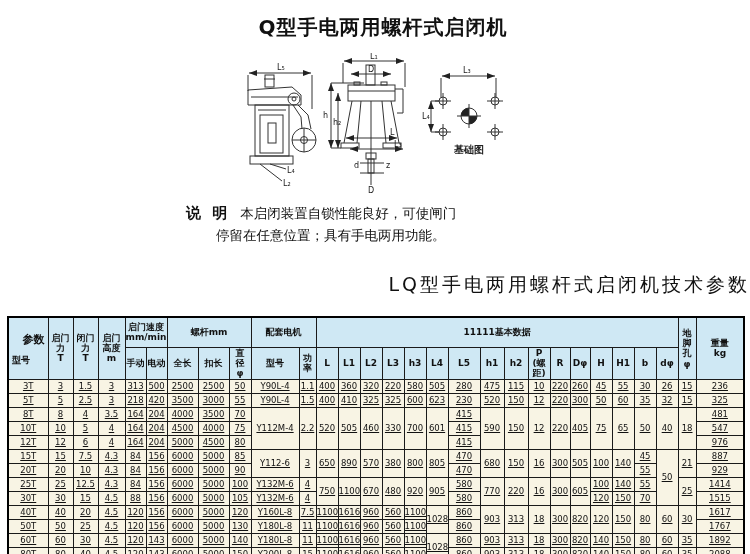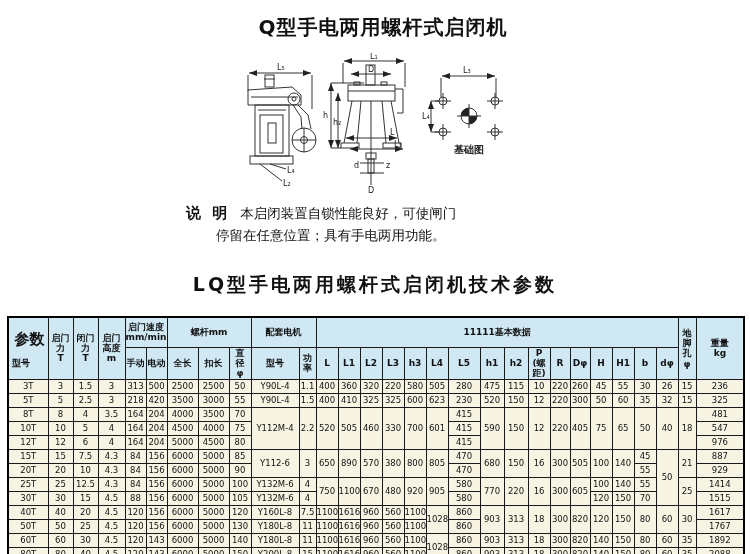--- a/index.html
+++ b/index.html
@@ -6,22 +6,22 @@
   body {
     width:750px; height:554px; overflow:hidden; position:relative;
     background:#ffffff; color:#111;
     font-family:"DejaVu Sans","Liberation Sans",sans-serif;
   }
   .title-main {
     position:absolute; top:14px; left:0; width:750px; text-align:center;
     font-size:20px; font-weight:bold; letter-spacing:1px;margin-left:8px;
   }
   .title-table {
-    position:absolute; top:272px; left:0; width:750px; text-align:center;
-    font-size:19px; font-weight:bold; letter-spacing:3px;
+    position:absolute; top:272px; left:0; width:750px; text-align:right;
+    font-size:19px; font-weight:normal; letter-spacing:3px;
   }
   .diagram { position:absolute; left:198px; top:53px; width:360px; height:158px; }
   .diagram svg { width:100%; height:100%; }
   .diagram text { font-size:8px; fill:#222; font-family:"DejaVu Sans","Liberation Sans",sans-serif; }
   .diagram .cap { font-size:10px; font-weight:bold; }
   .note { position:absolute; left:186px; top:202px; width:430px; font-size:13.5px; line-height:1.55; }
   .note-label { font-weight:bold; font-size:15px; letter-spacing:3px; margin-right:10px; }
   .note-l2 { margin-left:30px; }
 
   table.spec {
@@ -33,28 +33,28 @@
     border:1px solid #1a1a1a; text-align:center; vertical-align:middle;
     padding:0; overflow:hidden;
   }
   .spec thead th {
     background:#cfe8f4; font-size:9px; font-weight:bold;
     white-space:pre-line; line-height:1.15;
   }
   .spec thead tr:nth-child(1) { height:30px; }
   .spec thead tr:nth-child(2) { height:22px; }
   .spec tbody td { background:#f8f4e4; font-size:8.5px; height:13px; line-height:1; }
-  .spec tbody tr { height:13px; }
+  .spec tbody tr { height:13px;text-decoration:underline; }
   th.corner {
     position:relative; padding:0;
     background-color:#cfe8f4;
     background-image:linear-gradient(to bottom right,
       transparent 48.8%, #1a1a1a 48.8%, #1a1a1a 51.2%, transparent 51.2%);
   }
-  .c-top { text-align:right; padding:3px 3px 0 0; font-size:15px; }
+  .c-top { text-align:right; padding:3px 3px 0 0; font-size:11px; }
   .c-bot { text-align:left;  padding:9px 0 0 3px; font-size:9px; }
 </style>
 </head>
 <body>
 
 <div class="title-main">Q型手电两用螺杆式启闭机</div>
 
 <div class="diagram">
   <svg viewBox="0 0 360 158">
     <defs>

